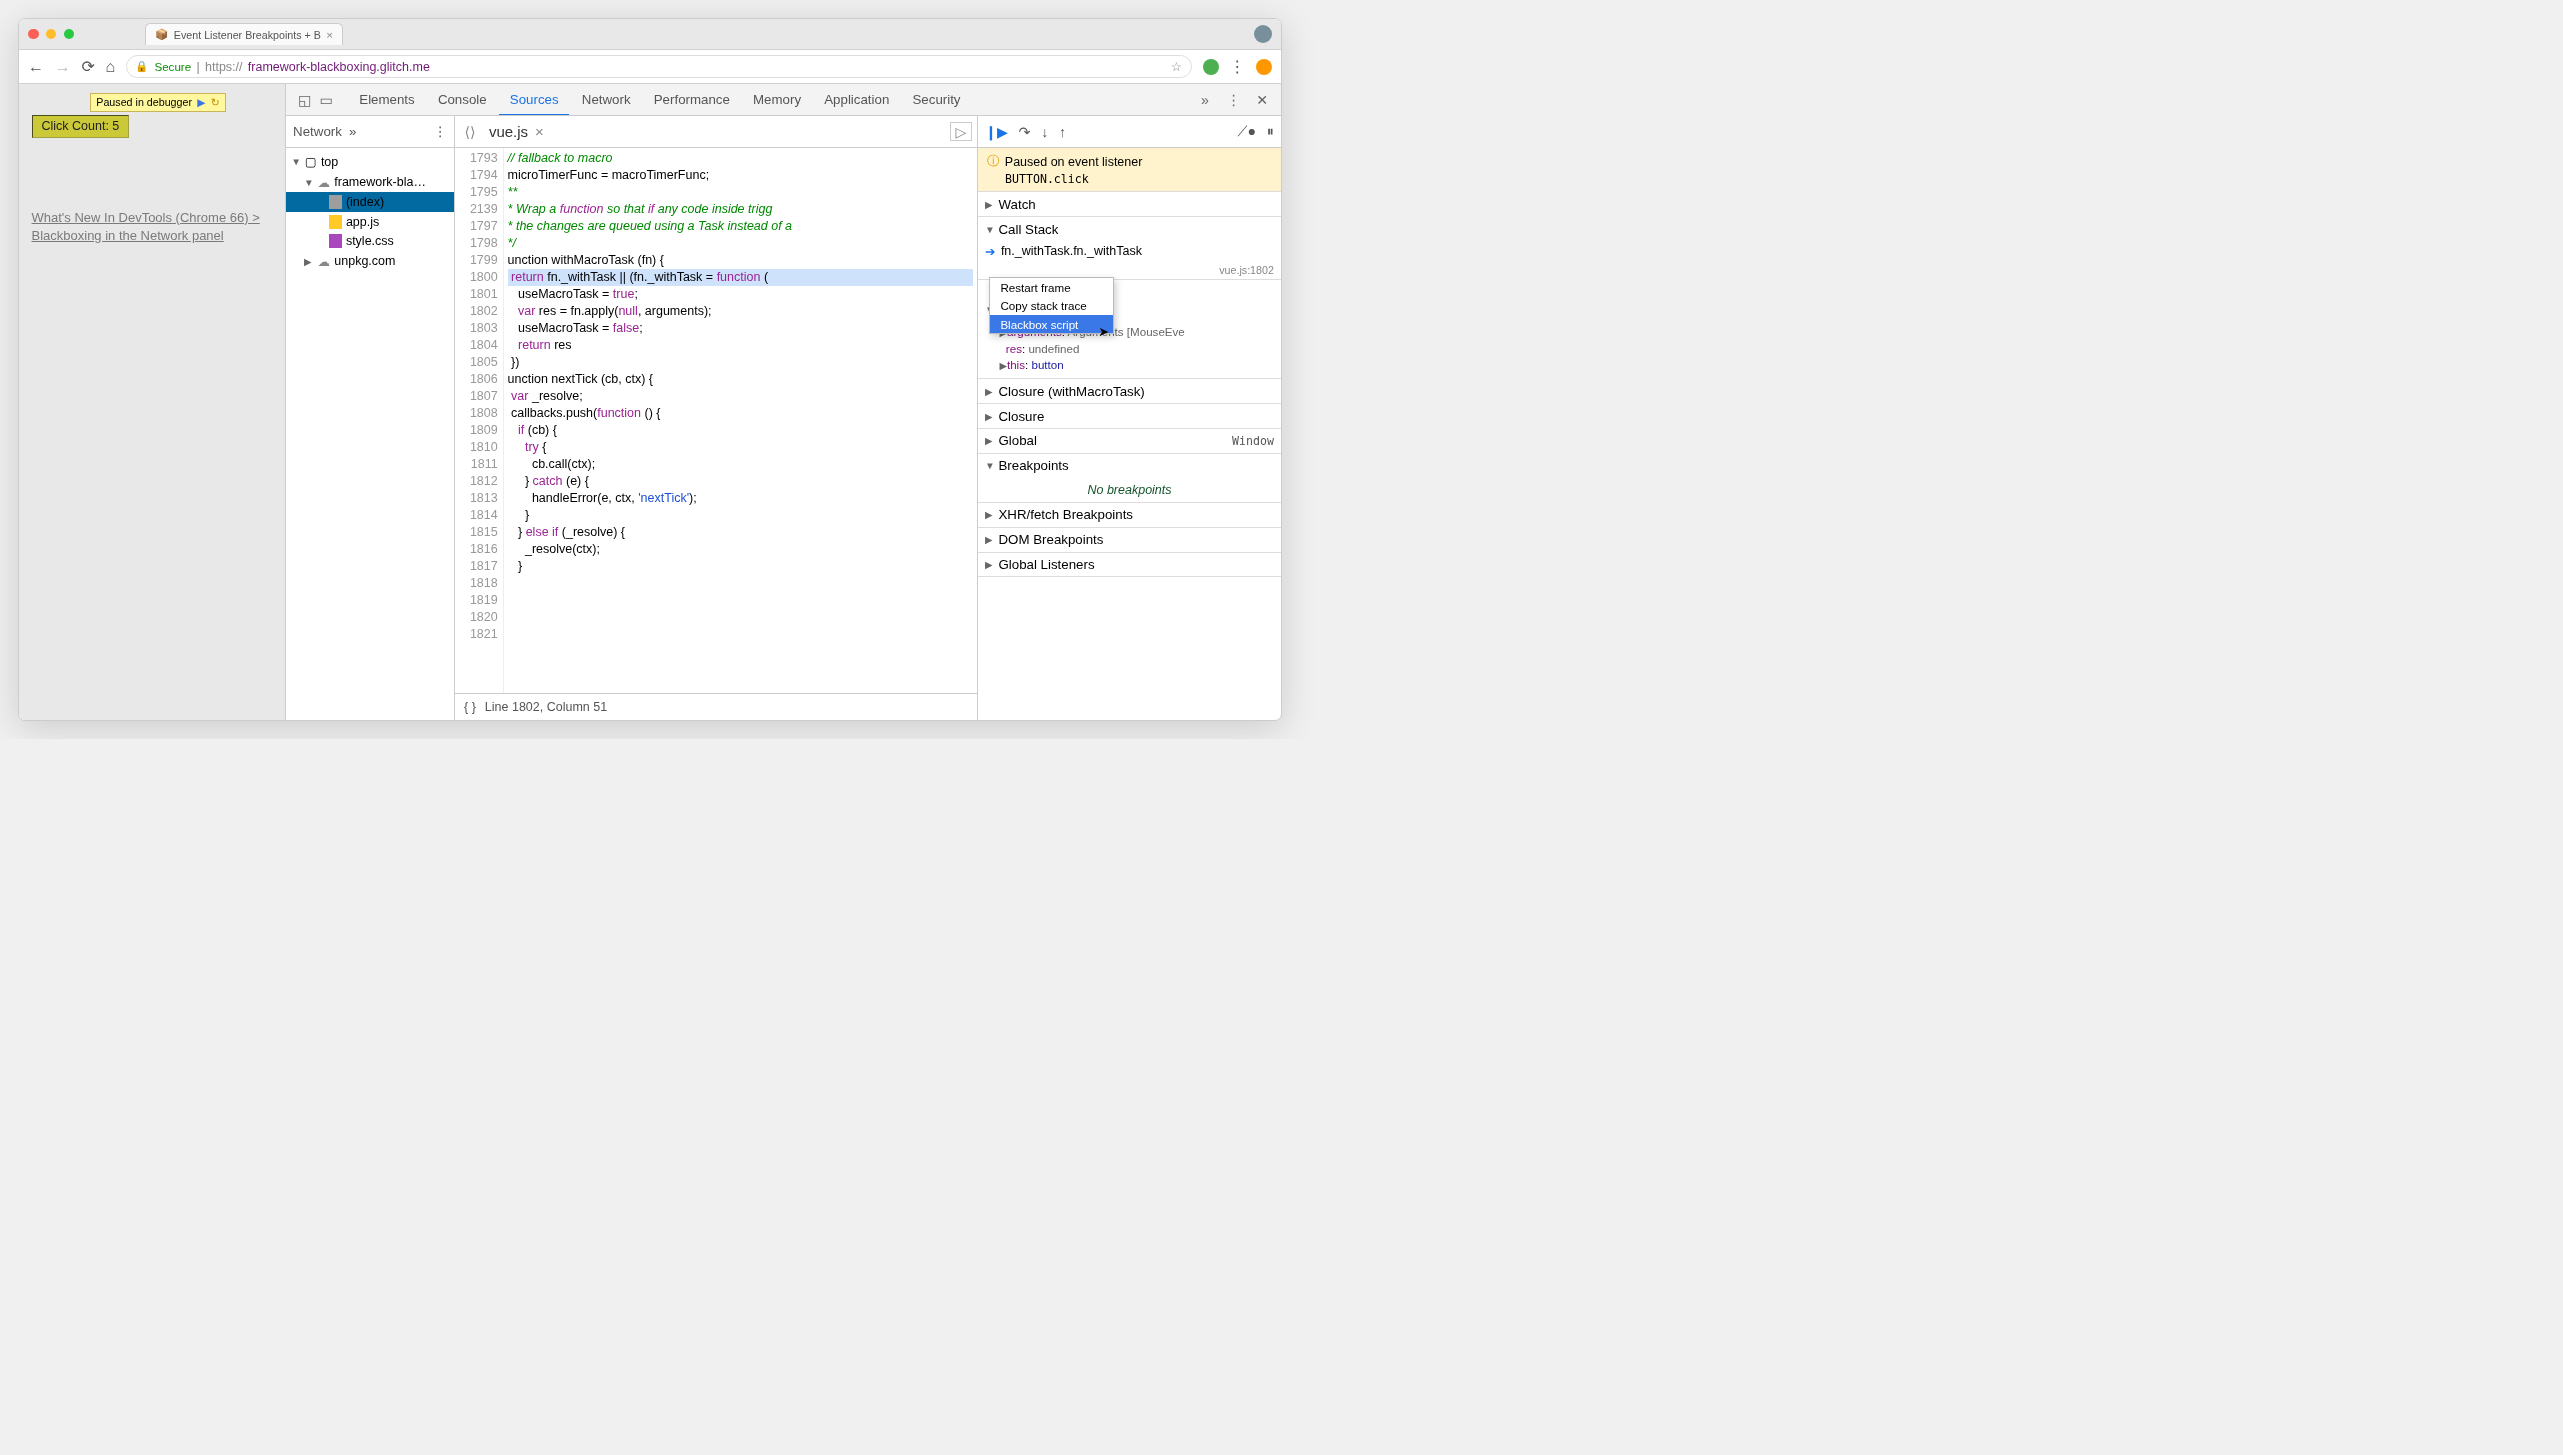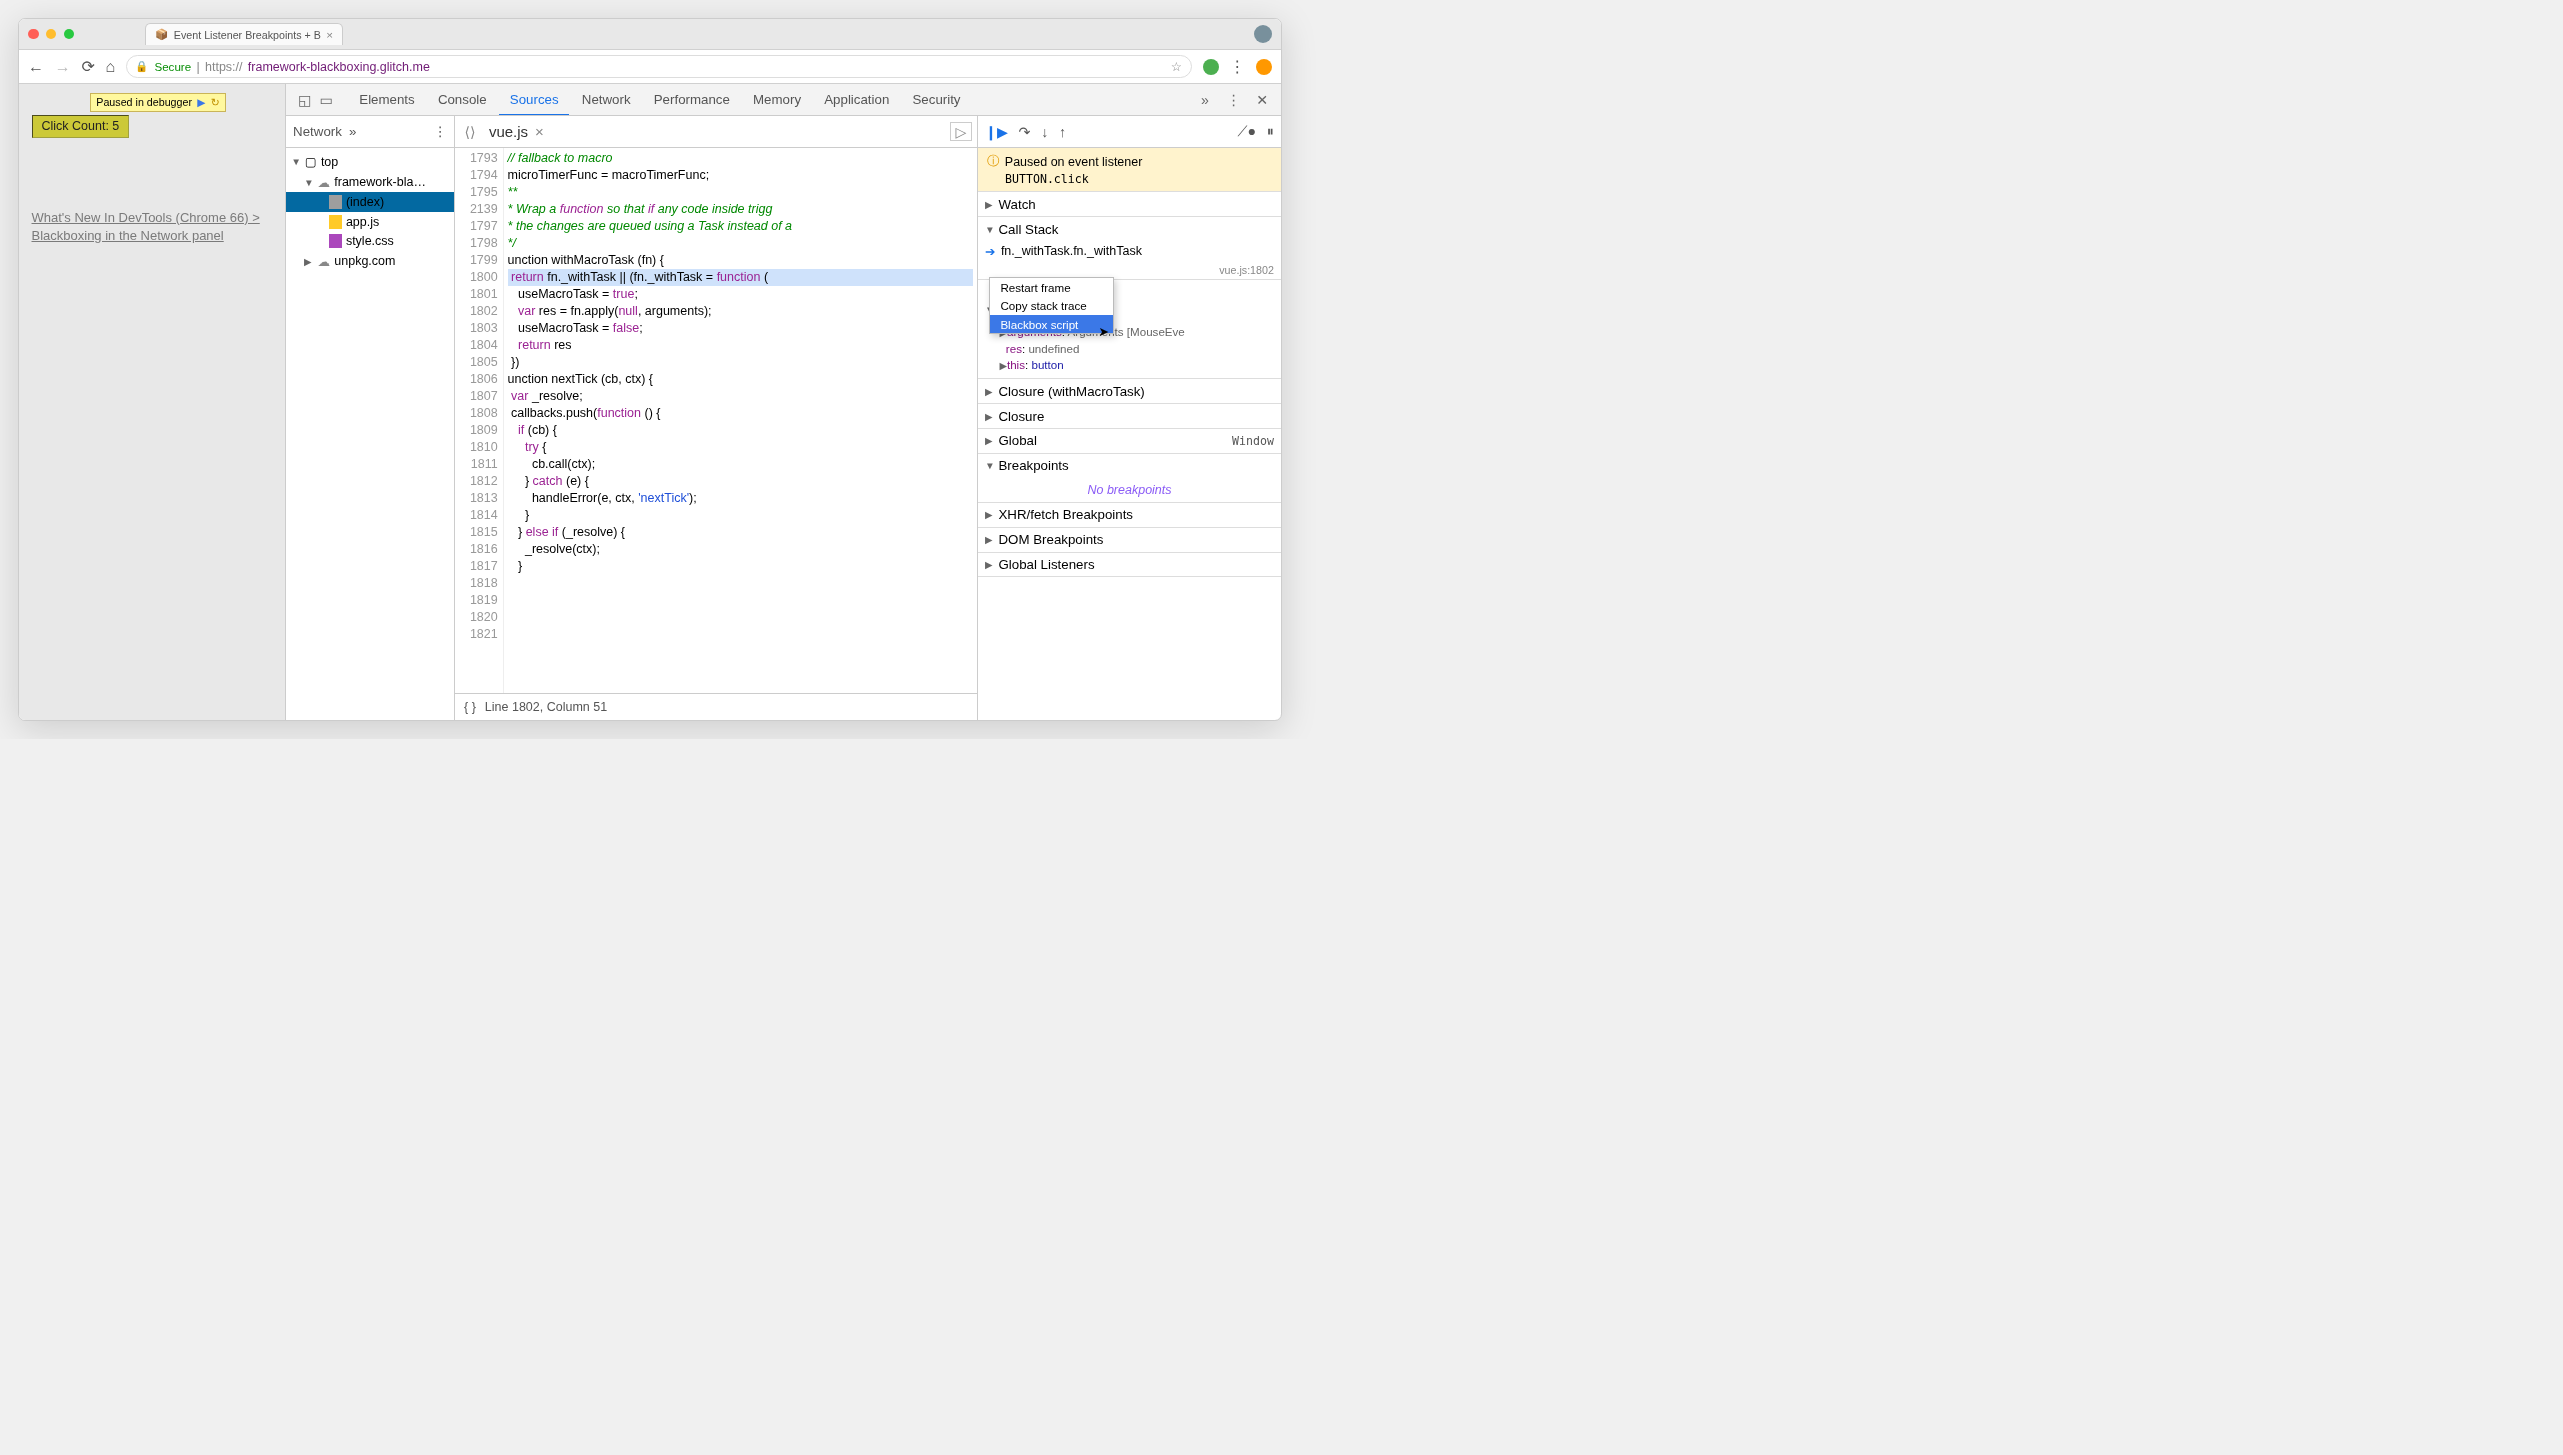--- a/index.html
+++ b/index.html
@@ -97,21 +97,21 @@
 .stack-frame { display: flex; align-items: center; gap: 5.3px; padding: 2.7px 7.1px; position: relative; }
 .frame-ptr { color: #1a73e8; }
 .frame-loc { margin-left: auto; color: #888; font-size: 10.7px; }
 .ctx-menu { position: absolute; top: 16px; left: 10.7px; background: #fff; border: 0.9px solid #bbb; box-shadow: 1.8px 2.7px 7.1px rgba(0,0,0,0.2); z-index: 50; font-size: 11.6px; width: 125px; }
 .ctx-item { padding: 2.7px 10.7px; cursor: pointer; }
 .ctx-item.sel { background: #3b78e7; color: #fff; }
 .cursor-ptr { position: absolute; right: 3.6px; bottom: -5.3px; font-size: 12.5px; color: #000; }
 .scope-row { padding: 1.8px 0; }
 .scope-k { color: #881280; }
 .scope-v { color: #666; }
-.no-bp { text-align: center; color: #8b5cf6; font-style: italic; padding: 5.3px; }
+.no-bp { text-align: center; color: #14532d; font-style: italic; padding: 5.3px; }
 .sec-right { margin-left: auto; font-family: Menlo, monospace; color: #555; font-size: 11.6px; }
 </style>
 </head>
 <body>
 
 <div class="window">
 
   <div class="titlebar">
     <div class="traffic-lights">
       <div class="tl red"></div>

